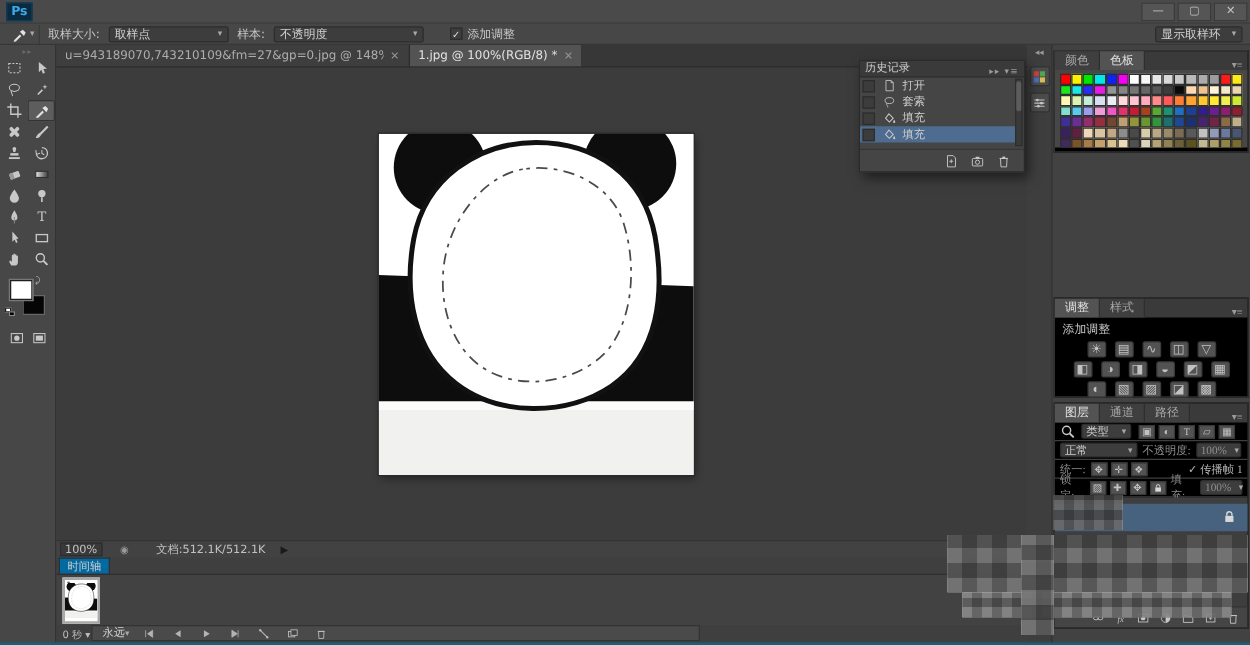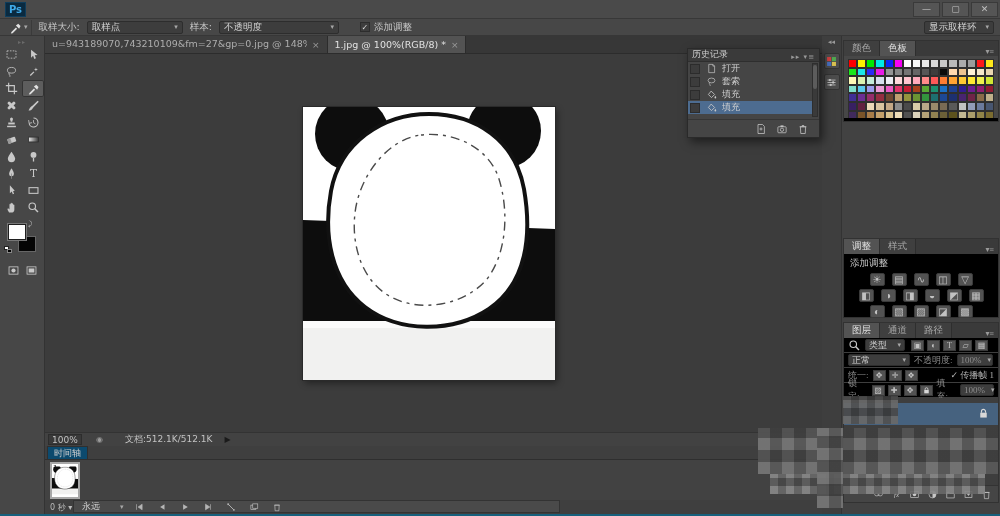--- a/index.html
+++ b/index.html
@@ -52,27 +52,27 @@
 
   
   .statusbar{position:absolute;left:45px;top:432px;width:777px;height:14px;background:#424242;border-top:1px solid #333;display:flex;align-items:center;font-size:9px;z-index:6;color:#c2c2c2;}
   .zoombox{width:34px;height:11px;margin-left:3px;background:#393939;border:1px solid #2d2d2d;display:flex;align-items:center;padding-left:3px;}
   .statico{margin-left:14px;color:#9a9a9a;font-size:8px;}
   .docinfo{margin-left:22px;}
   .statplay{margin-left:12px;color:#1a1a1a;font-size:8px;}
 
   
   .timeline{position:absolute;left:45px;top:446px;width:777px;height:68px;background:#3f3f3f;z-index:6;}
-  .tl-tab{position:absolute;left:2px;top:0;height:13px;padding:0 6px;background:#0c4a6e;border:1px solid #2f2f2f;border-bottom:none;font-size:9px;color:#cfcfcf;display:flex;align-items:center;}
+  .tl-tab{position:absolute;left:2px;top:0;height:13px;padding:0 6px;background:#0369a1;border:1px solid #2f2f2f;border-bottom:none;font-size:9px;color:#cfcfcf;display:flex;align-items:center;}
   .tl-body{position:absolute;left:0;top:13px;right:0;bottom:14px;background:#424242;border-top:1px solid #2f2f2f;}
   .frame{position:absolute;left:5px;top:2px;width:30px;height:37px;background:#fff;border:2px solid #a8a8a8;}
   .framenum{position:absolute;left:1px;top:0;font-size:7px;color:#111;z-index:2;}
   .framedelay{position:absolute;left:5px;top:42px;font-size:8px;color:#bbb;}
   .tl-controls{position:absolute;left:28px;bottom:1px;height:13px;width:487px;background:#4a4a4a;border:1px solid #333;display:flex;align-items:center;gap:10px;padding:0 8px;z-index:7;}
-  .loopchip{display:flex;align-items:center;gap:20px;font-size:9px;color:#d0d0d0;text-align:right;}
+  .loopchip{display:flex;align-items:center;gap:0;font-size:9px;color:#d0d0d0;text-align:right;}
   .tl-ic{color:#b5b5b5;font-size:8px;display:flex;align-items:center;}
 
   
   .dock{position:absolute;left:822px;top:36px;width:178px;bottom:0;background:#424242;z-index:10;}
   .dockstrip{position:absolute;left:0;top:0;width:20px;height:100%;background:#3e3e3e;border-right:1px solid #333;}
   .dockchev{text-align:center;color:#9a9a9a;font-size:7px;height:12px;line-height:12px;}
   .dbtn{width:16px;height:16px;margin:5px auto 0;background:#4c4c4c;border:1px solid #333;border-radius:2px;display:flex;align-items:center;justify-content:center;}
   .panel{position:absolute;left:21px;width:156px;background:#000000;border:1px solid #323232;font-family:Liberation Serif, serif;}
   .ptabs{display:flex;height:15px;background:#3a3a3a;align-items:flex-end;}
   .ptab{height:15px;padding:0 8px;font-size:9.5px;display:flex;align-items:center;background:#3f3f3f;color:#a8a8a8;border-right:1px solid #2e2e2e;}

